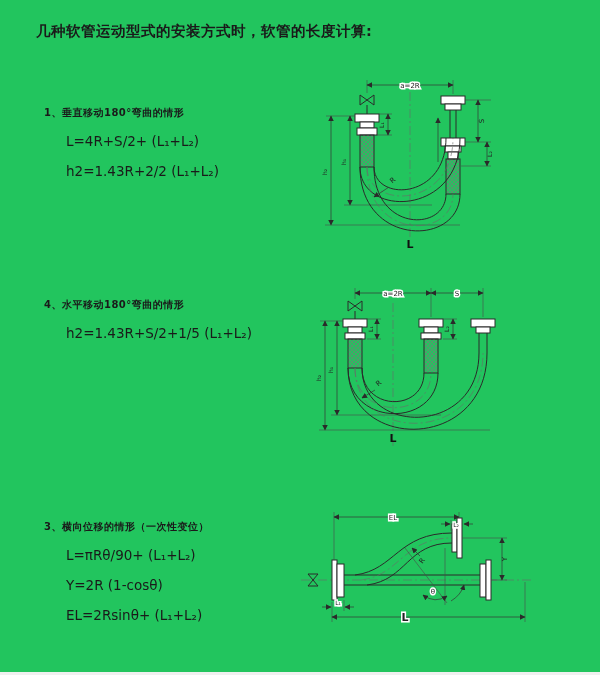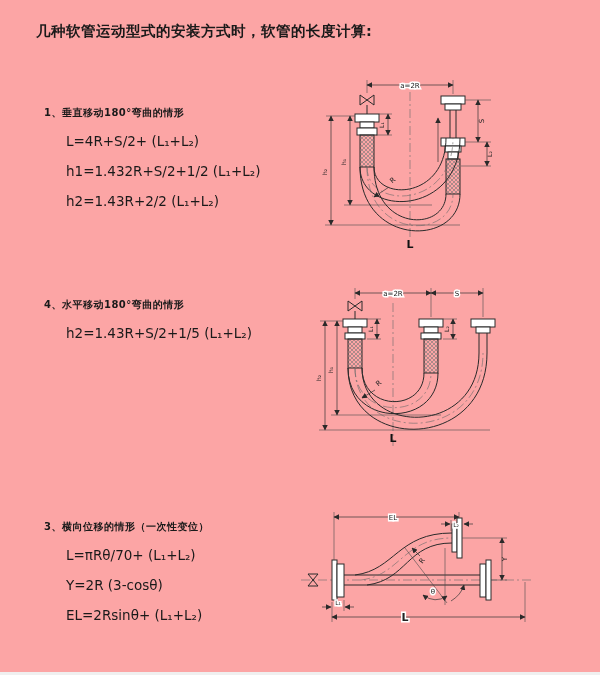--- a/index.html
+++ b/index.html
@@ -1,17 +1,17 @@
 <!DOCTYPE html>
 <html><head>
 <meta charset="utf-8">
 <style>
   html,body{margin:0;padding:0;background:#fff;}
   body{width:600px;height:675px;font-family:"DejaVu Sans","Liberation Sans",sans-serif;color:#1a1a1a;}
-  .page{position:relative;width:600px;height:675px;background:#fca5a5;overflow:hidden;}
+  .page{position:relative;width:600px;height:675px;background:#22c55e;overflow:hidden;}
   .title{position:absolute;left:36px;top:22px;font-size:14.5px;font-weight:700;letter-spacing:.5px;}
   .section{position:absolute;left:44px;}
   .heading{font-size:10px;font-weight:700;letter-spacing:.5px;}
   .formulas{margin:6px 0 0 22px;}
   .formula{font-size:13.5px;line-height:30px;white-space:pre;}
   .diagram{position:absolute;}
   svg text{font-family:"DejaVu Sans","Liberation Sans",sans-serif;}
   .ln{stroke:#2a2a2a;stroke-width:1;fill:none;}
   .thin{stroke:#4a4a4a;stroke-width:.6;fill:none;}
   .cl{stroke:#6a6a6a;stroke-width:.6;fill:none;stroke-dasharray:9 3 2 3;}
@@ -39,21 +39,20 @@
       </pattern>
     </defs>
   </svg>
 
   <div class="title">几种软管运动型式的安装方式时，软管的长度计算:</div>
 
   <div class="section" style="top:106px">
     <div class="heading">1、垂直移动180°弯曲的情形</div>
     <div class="formulas">
       <div class="formula">L=4R+S/2+ (L₁+L₂)</div>
-      <div class="formula">h1=1.432R+S/2+1/2 (L₁+L₂)</div>
       <div class="formula">h2=1.43R+2/2 (L₁+L₂)</div>
     </div>
   </div>
 
   <svg class="diagram" style="left:310px;top:70px" width="285" height="195" viewBox="0 0 285 195">
 
     <line class="cl" x1="100" y1="22" x2="100" y2="168"></line>
 
     <g>
       <line class="thin" x1="57" y1="23" x2="57" y2="10"></line>
@@ -218,22 +217,22 @@
     <g>
       <text class="dlab" x="72" y="107" font-size="8.5" text-anchor="middle" transform="rotate(-40 72 107)">R</text>
       <line class="dim" x1="67" y1="112" x2="54" y2="120" marker-end="url(#arr)"></line>
     </g>
     <text class="big" x="85" y="164" text-anchor="middle">L</text>
   </svg>
 
   <div class="section" style="top:520px">
     <div class="heading">3、横向位移的情形（一次性变位）</div>
     <div class="formulas">
-      <div class="formula">L=πRθ/70+ (L₁+L₂)</div>
-      <div class="formula">Y=2R (3-cosθ)</div>
+      <div class="formula">L=πRθ/90+ (L₁+L₂)</div>
+      <div class="formula">Y=2R (1-cosθ)</div>
       <div class="formula">EL=2Rsinθ+ (L₁+L₂)</div>
     </div>
   </div>
 
   <svg class="diagram" style="left:295px;top:503px" width="305" height="145" viewBox="0 0 305 145">
     <line class="cl" x1="6" y1="77" x2="237" y2="77"></line>
 
     <g>
       <path class="ln" d="M13,71L23,83M23,71L13,83M13,71L23,71M13,83L23,83"></path>
     </g>

